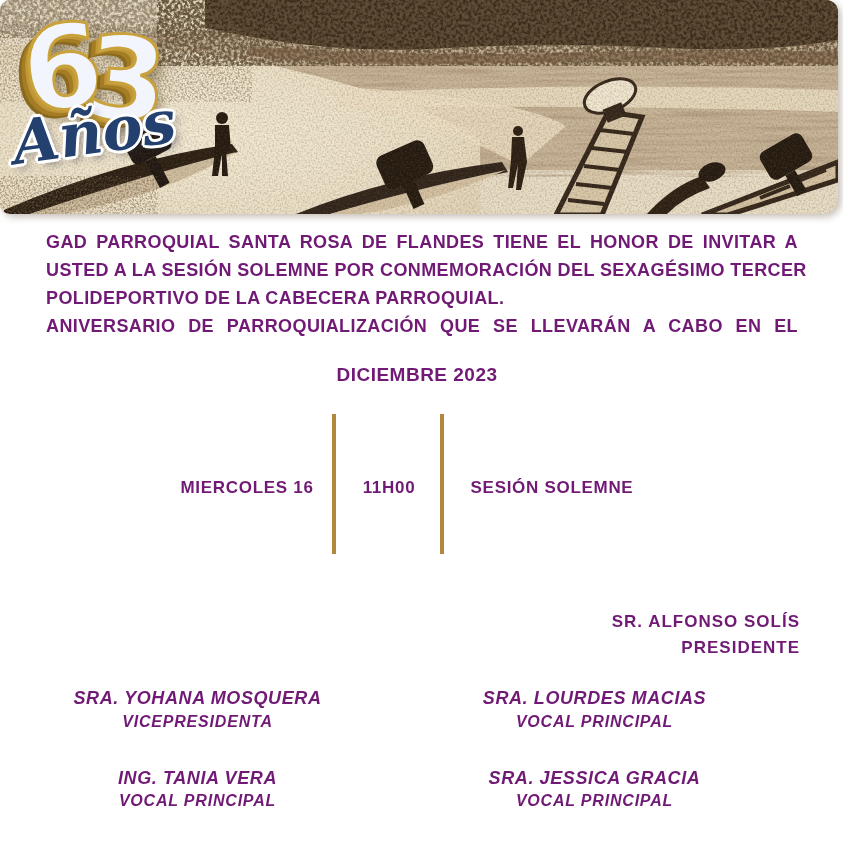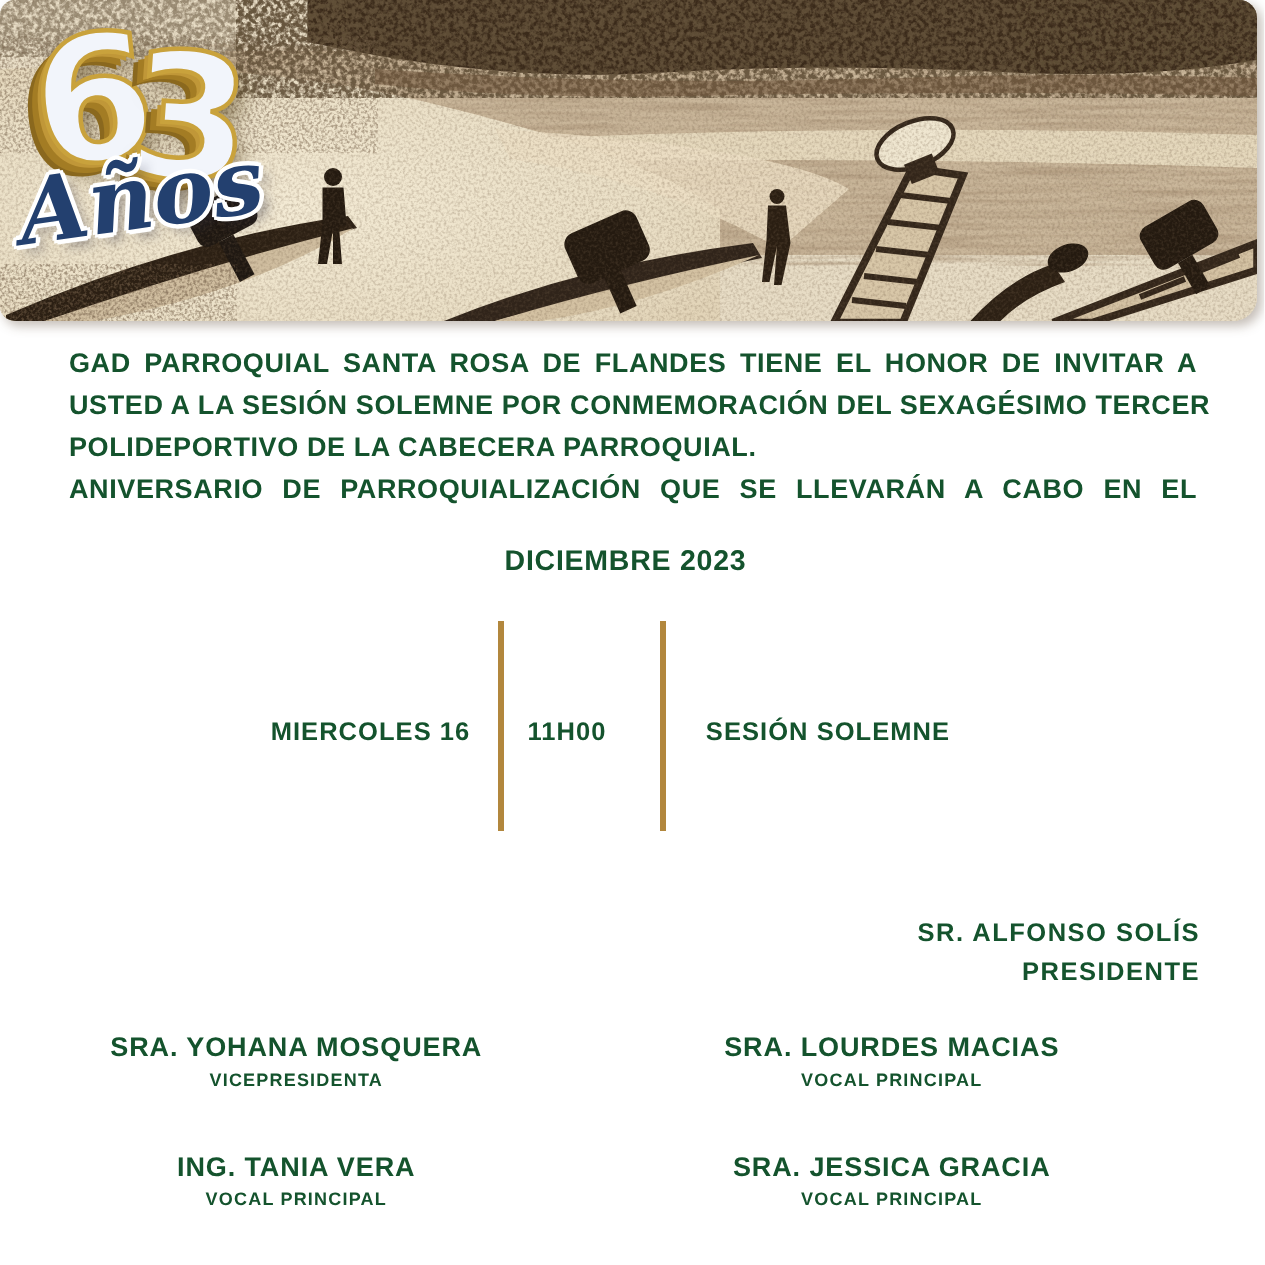--- a/index.html
+++ b/index.html
@@ -28,43 +28,43 @@
   .d3 { transform:rotate(4deg) translateY(12px); margin-left:-16px; }
   .word-anos {
     position:absolute; left:-10px; top:92px;
     font-family:"DejaVu Serif", serif; font-style:italic; font-weight:bold;
     font-size:60px; line-height:1; color:#23406f; transform:rotate(-8deg);
     text-shadow:-2px -2px 0 #fff, 2px -2px 0 #fff, -2px 2px 0 #fff, 2px 2px 0 #fff,
                  0 -3px 0 #fff, 0 3px 0 #fff, -3px 0 0 #fff, 3px 0 0 #fff,
                  5px 6px 7px rgba(40,40,60,.35);
   }
   
-  .navy { color:#14532d; font-weight:bold; }
+  .navy { color:#701a75; font-weight:bold; }
   .para { position:absolute; left:46px; top:232px; width:752px; }
   .pline {
     height:28px; font-size:18px; letter-spacing:0.4px;
     text-align:justify; text-align-last:justify; white-space:nowrap;
   }
   .pline.last { text-align-last:left; }
   .month {
     position:absolute; top:364px; left:15px; width:804px; text-align:center;
     font-size:19px; letter-spacing:0.5px;
   }
   .vline { position:absolute; top:414px; width:4px; height:140px; background:#b2873d; }
   .v1 { left:332px; } .v2 { left:440px; }
   .sched { position:absolute; top:478px; text-align:center; font-size:17px; letter-spacing:0.7px; }
   .sched-date  { left:147px; width:200px; }
-  .sched-time  { left:328px; width:100px; }
+  .sched-time  { left:339px; width:100px; }
   .sched-event { left:452px; width:200px; }
   .pres { position:absolute; left:0; width:800px; text-align:right; font-size:17px; letter-spacing:1px; }
   .pres-name  { top:612px; }
   .pres-title { top:638px; }
-  .cell { position:absolute; text-align:center; }
+  .cell { position:absolute; text-align:center;font-style:italic; }
   .cell.name  { font-size:18px; letter-spacing:0.6px; }
-  .cell.title { font-size:12px; letter-spacing:0.8px; }
+  .cell.title { font-size:16px; letter-spacing:0.8px; }
   .col-l { left:0;     width:395px; }
   .col-r { left:397px; width:395px; }
   .r1n { top:688px; } .r1t { top:713px; }
   .r2n { top:768px; } .r2t { top:792px; }
 </style>
 </head>
 <body>
 
 <div class="page">
 

